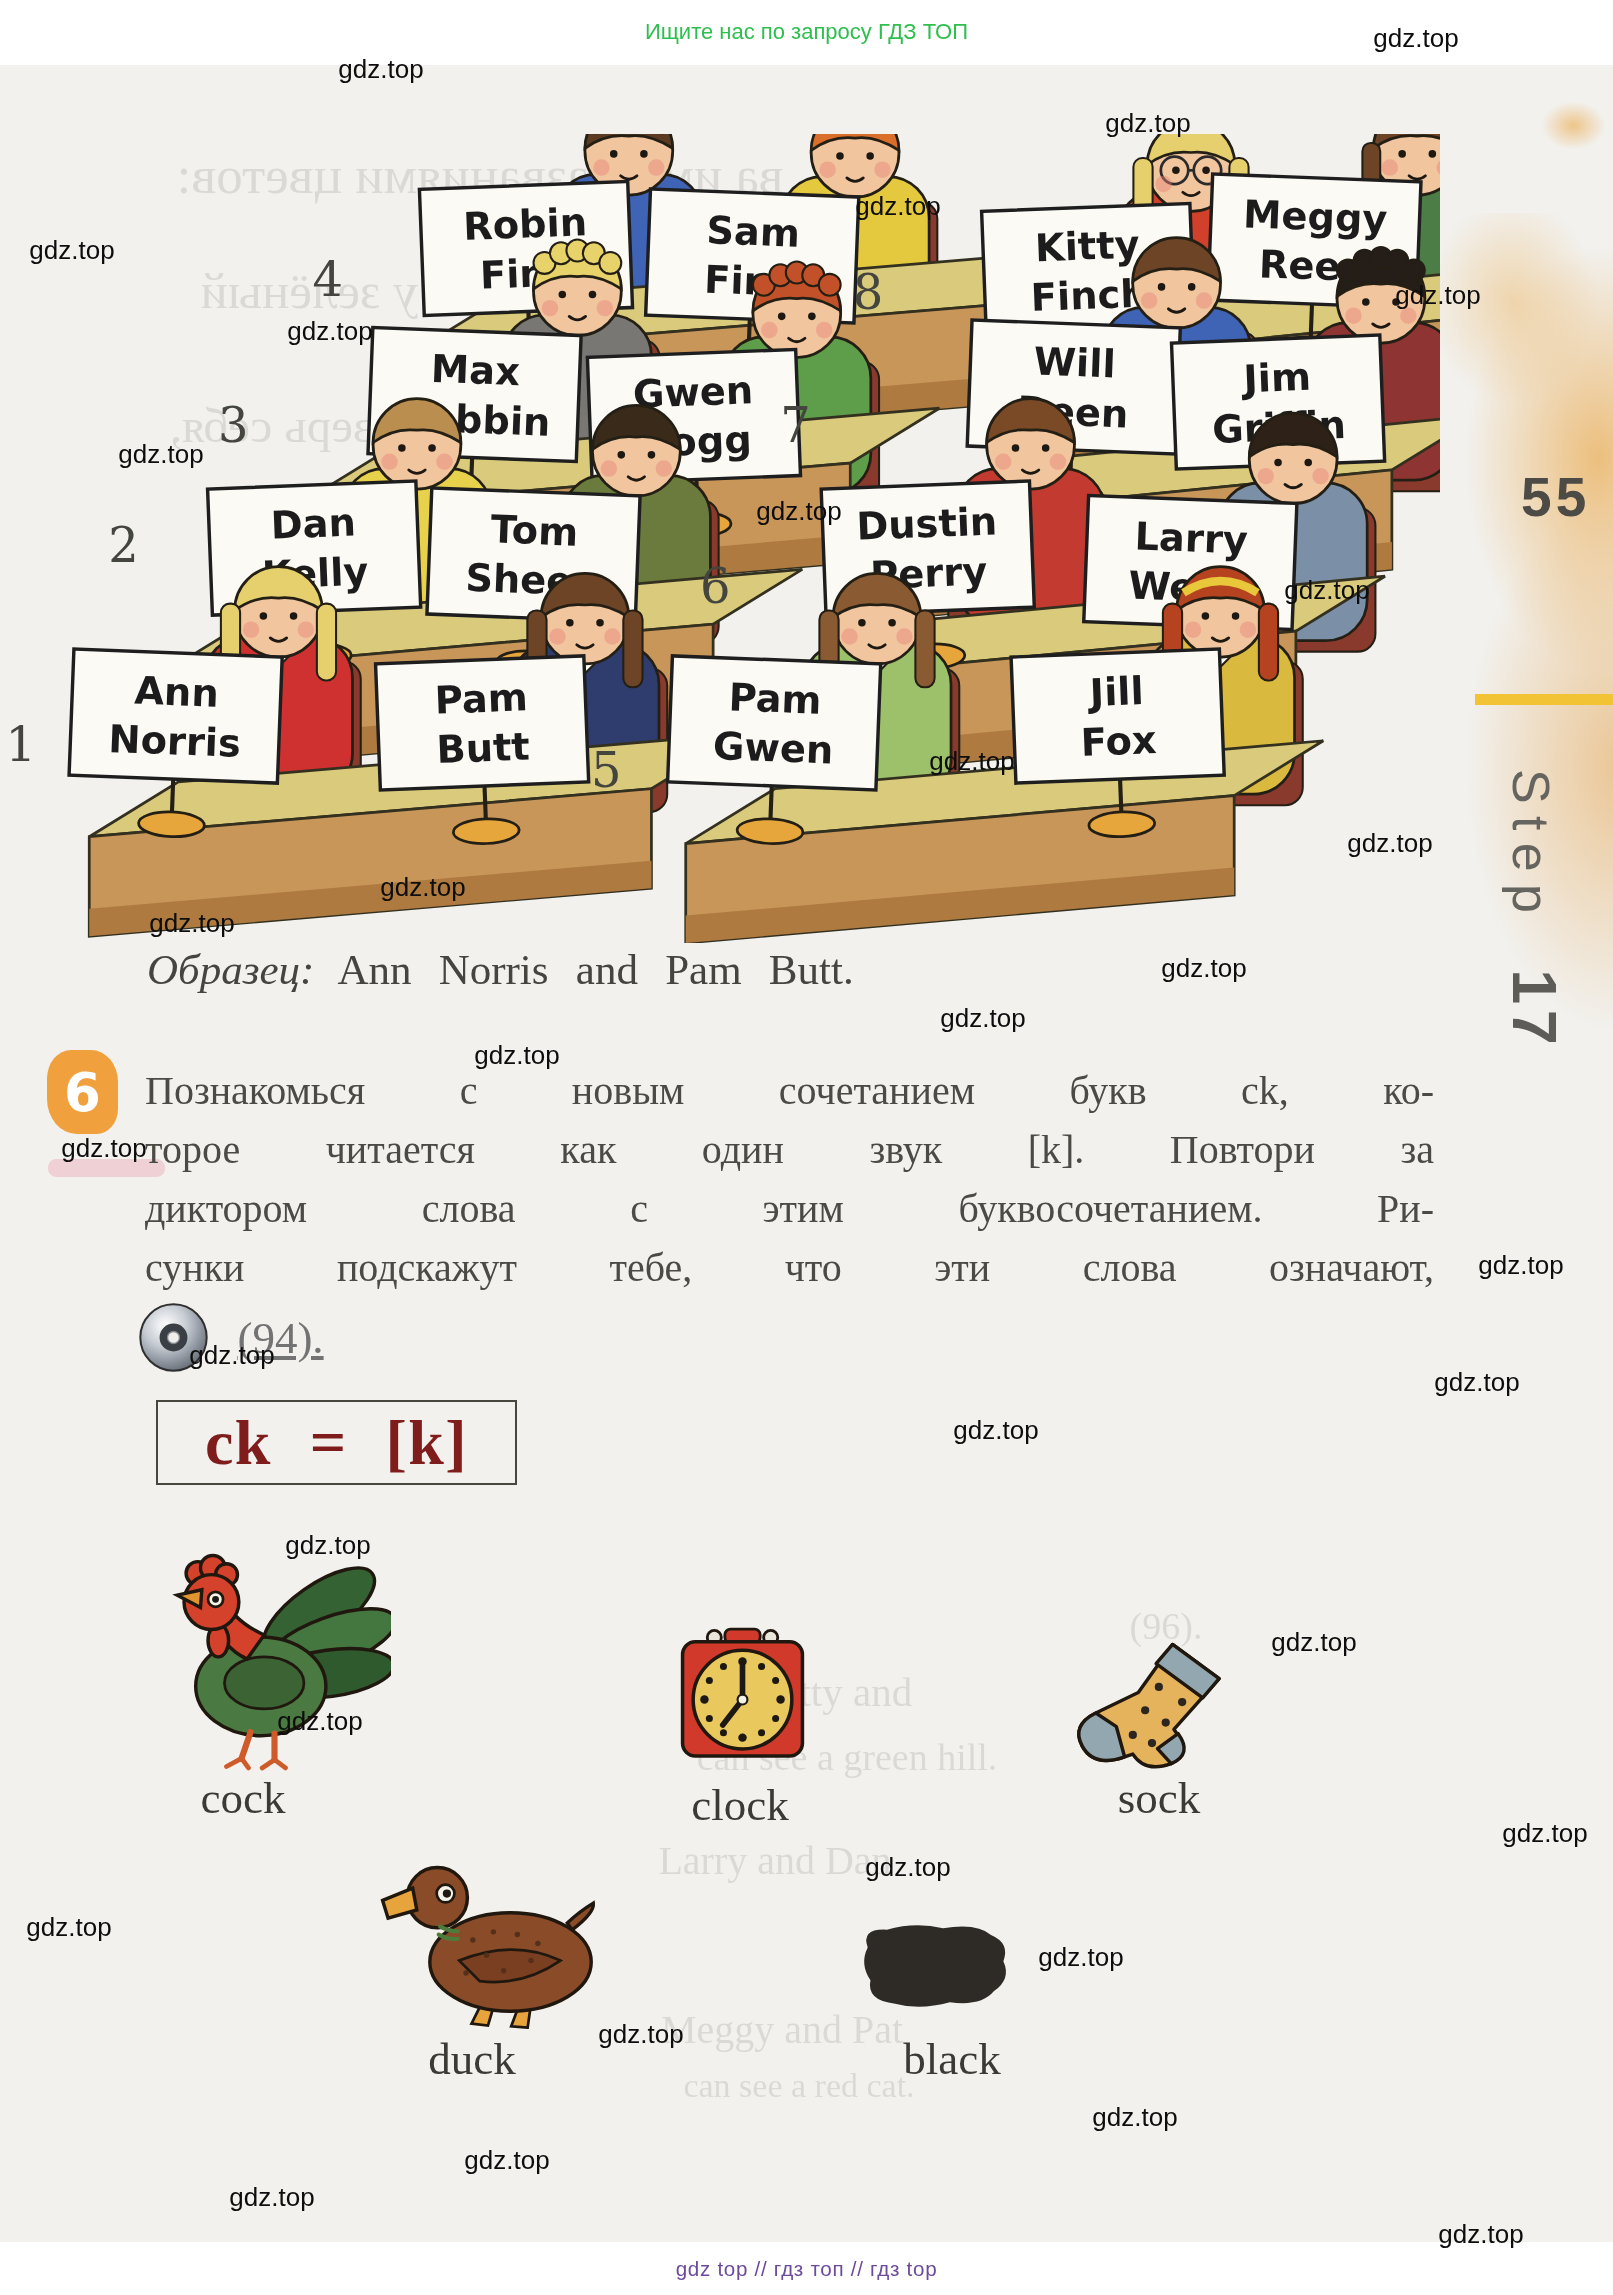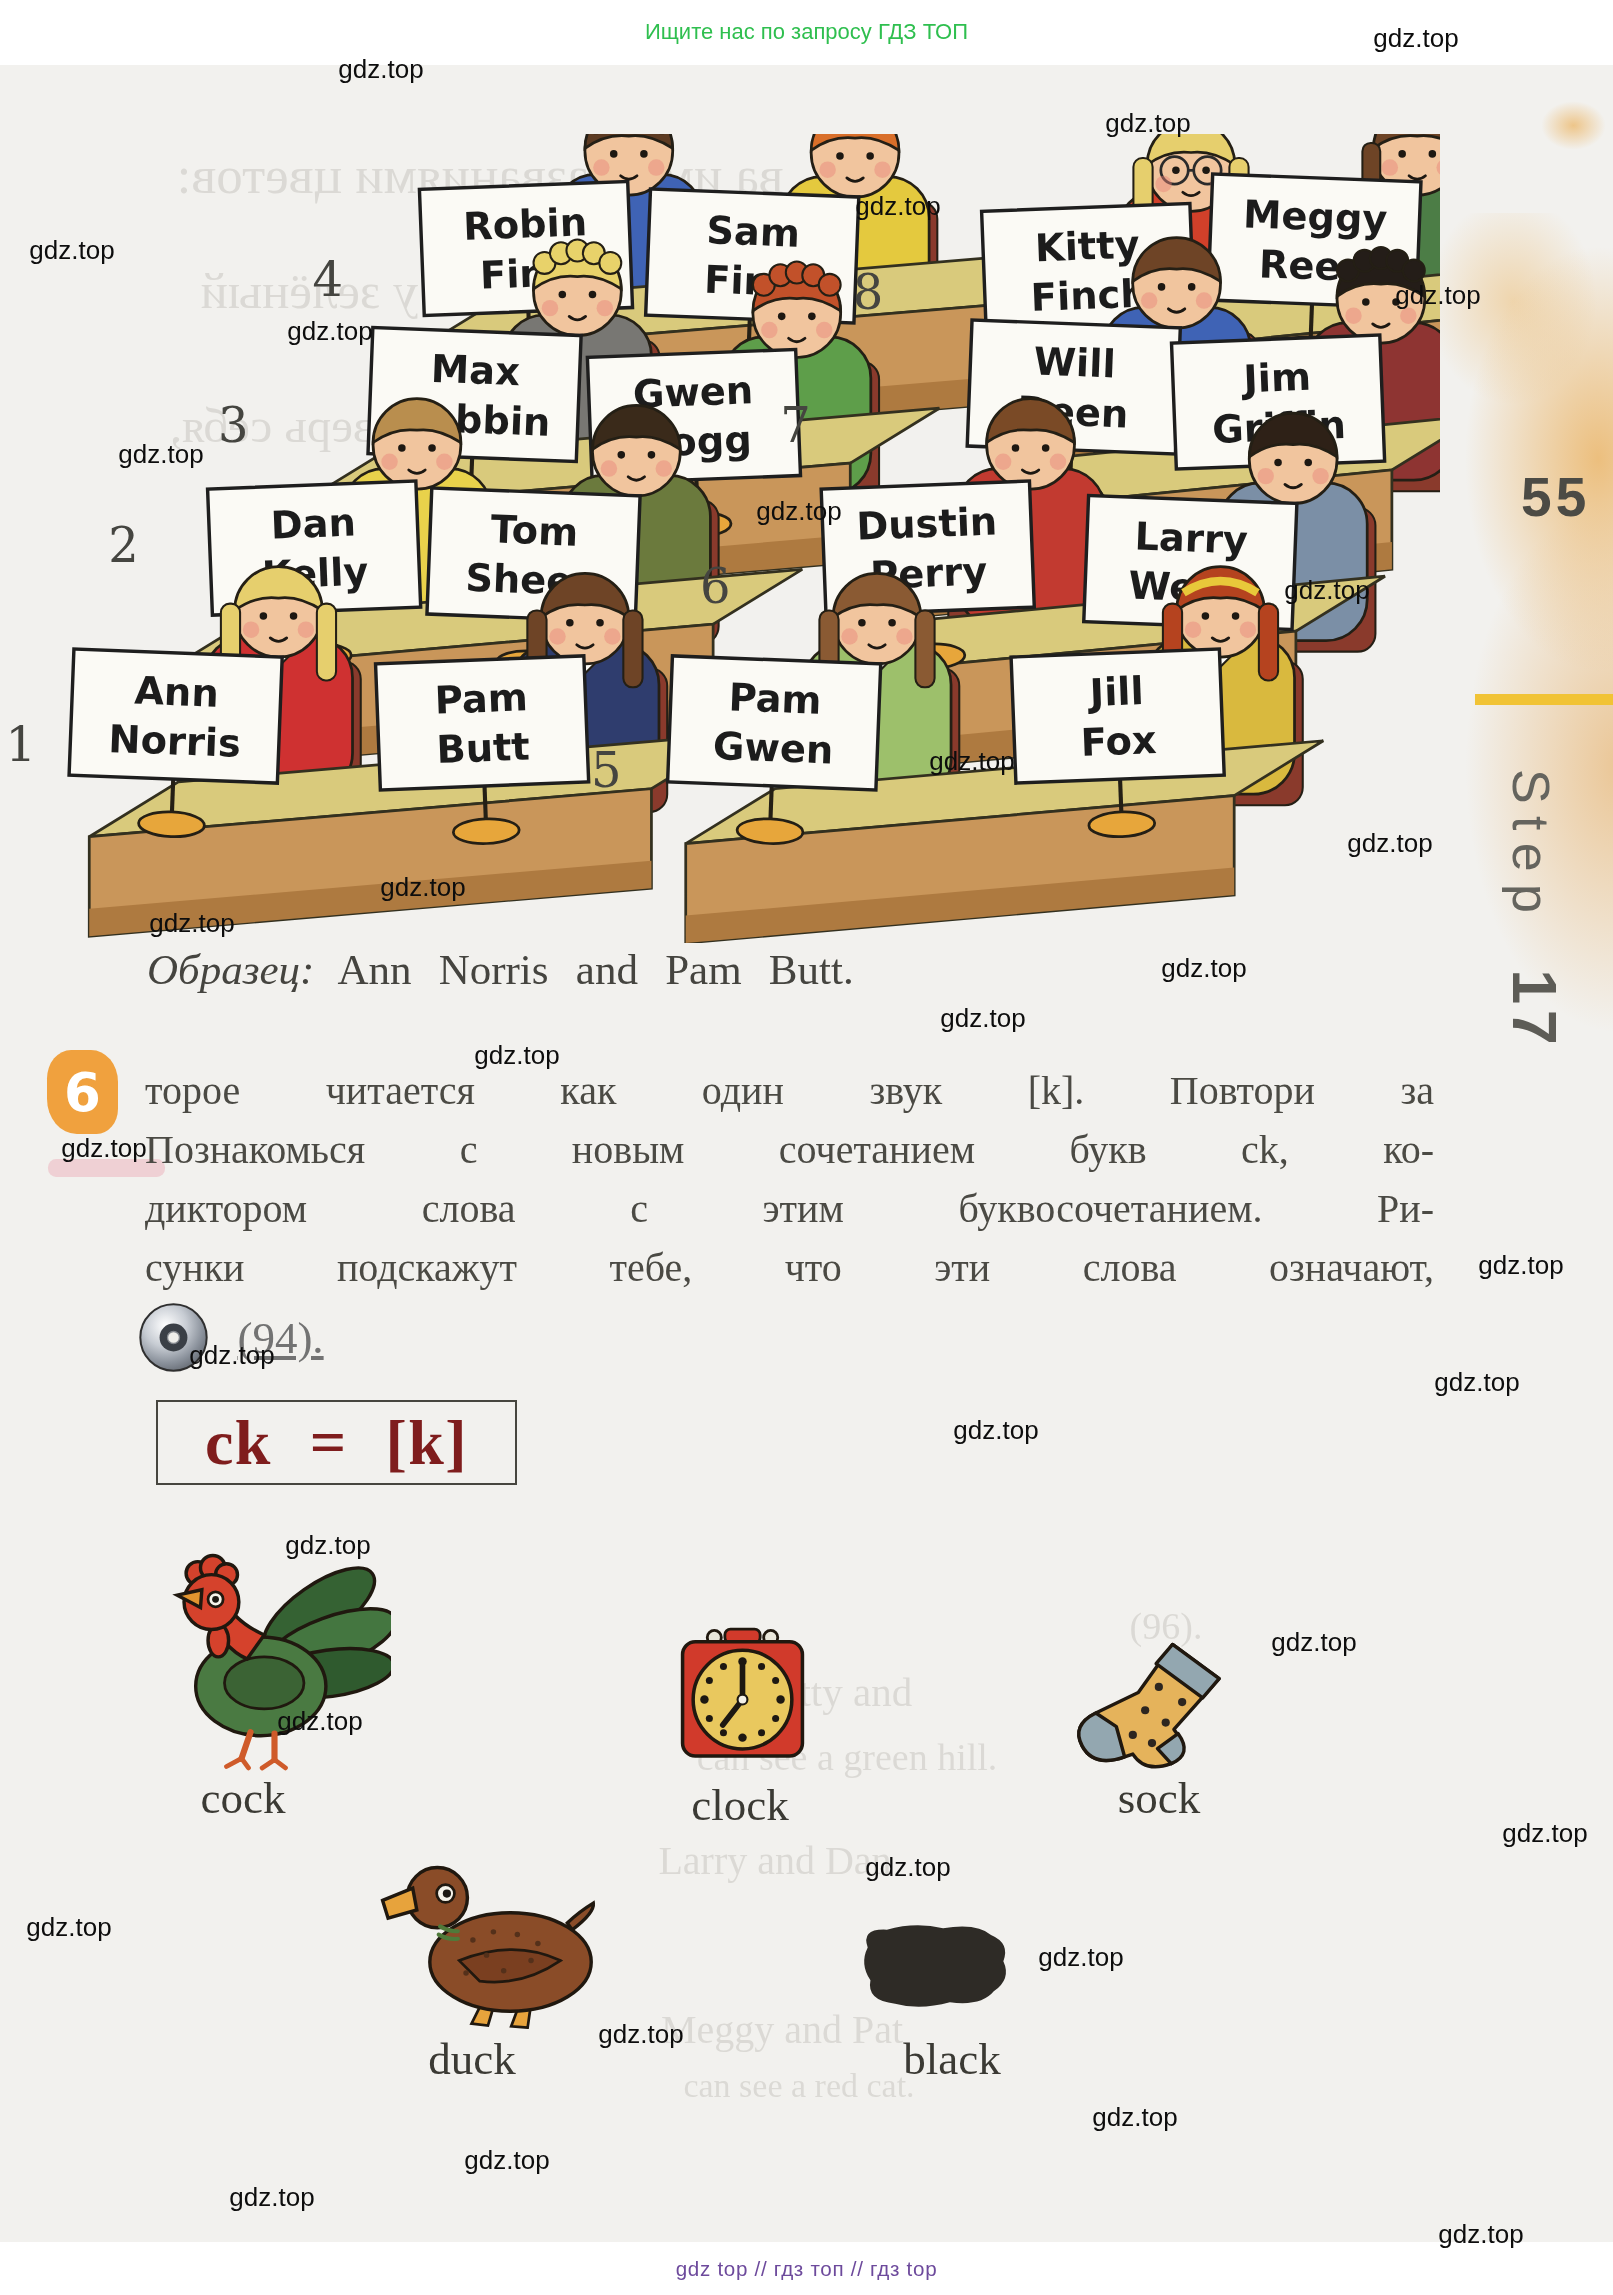--- a/index.html
+++ b/index.html
@@ -449,22 +449,22 @@
   </svg>
 
 <div class="sample">
   <span class="lbl">Образец:</span><span>Ann Norris and Pam Butt.</span>
 </div>
 
 <div class="ex-badge">6</div>
 <div class="pink-smudge"></div>
 
 <div class="ex-text">
+  <div class="ex-line">Познакомься с новым сочетанием букв ck, ко-</div>
   <div class="ex-line">торое читается как один звук [k]. Повтори за</div>
-  <div class="ex-line">Познакомься с новым сочетанием букв ck, ко-</div>
   <div class="ex-line">диктором слова с этим буквосочетанием. Ри-</div>
   <div class="ex-line">сунки подскажут тебе, что эти слова означают,</div>
 </div>
 
 <div class="cd-row">
   <svg width="73" height="73" viewBox="0 0 110 110">
     <defs>
       <radialGradient id="cdg" cx="38%" cy="32%" r="80%">
         <stop offset="0%" stop-color="#ffffff"></stop>
           <stop offset="40%" stop-color="#c7ccd3"></stop>

